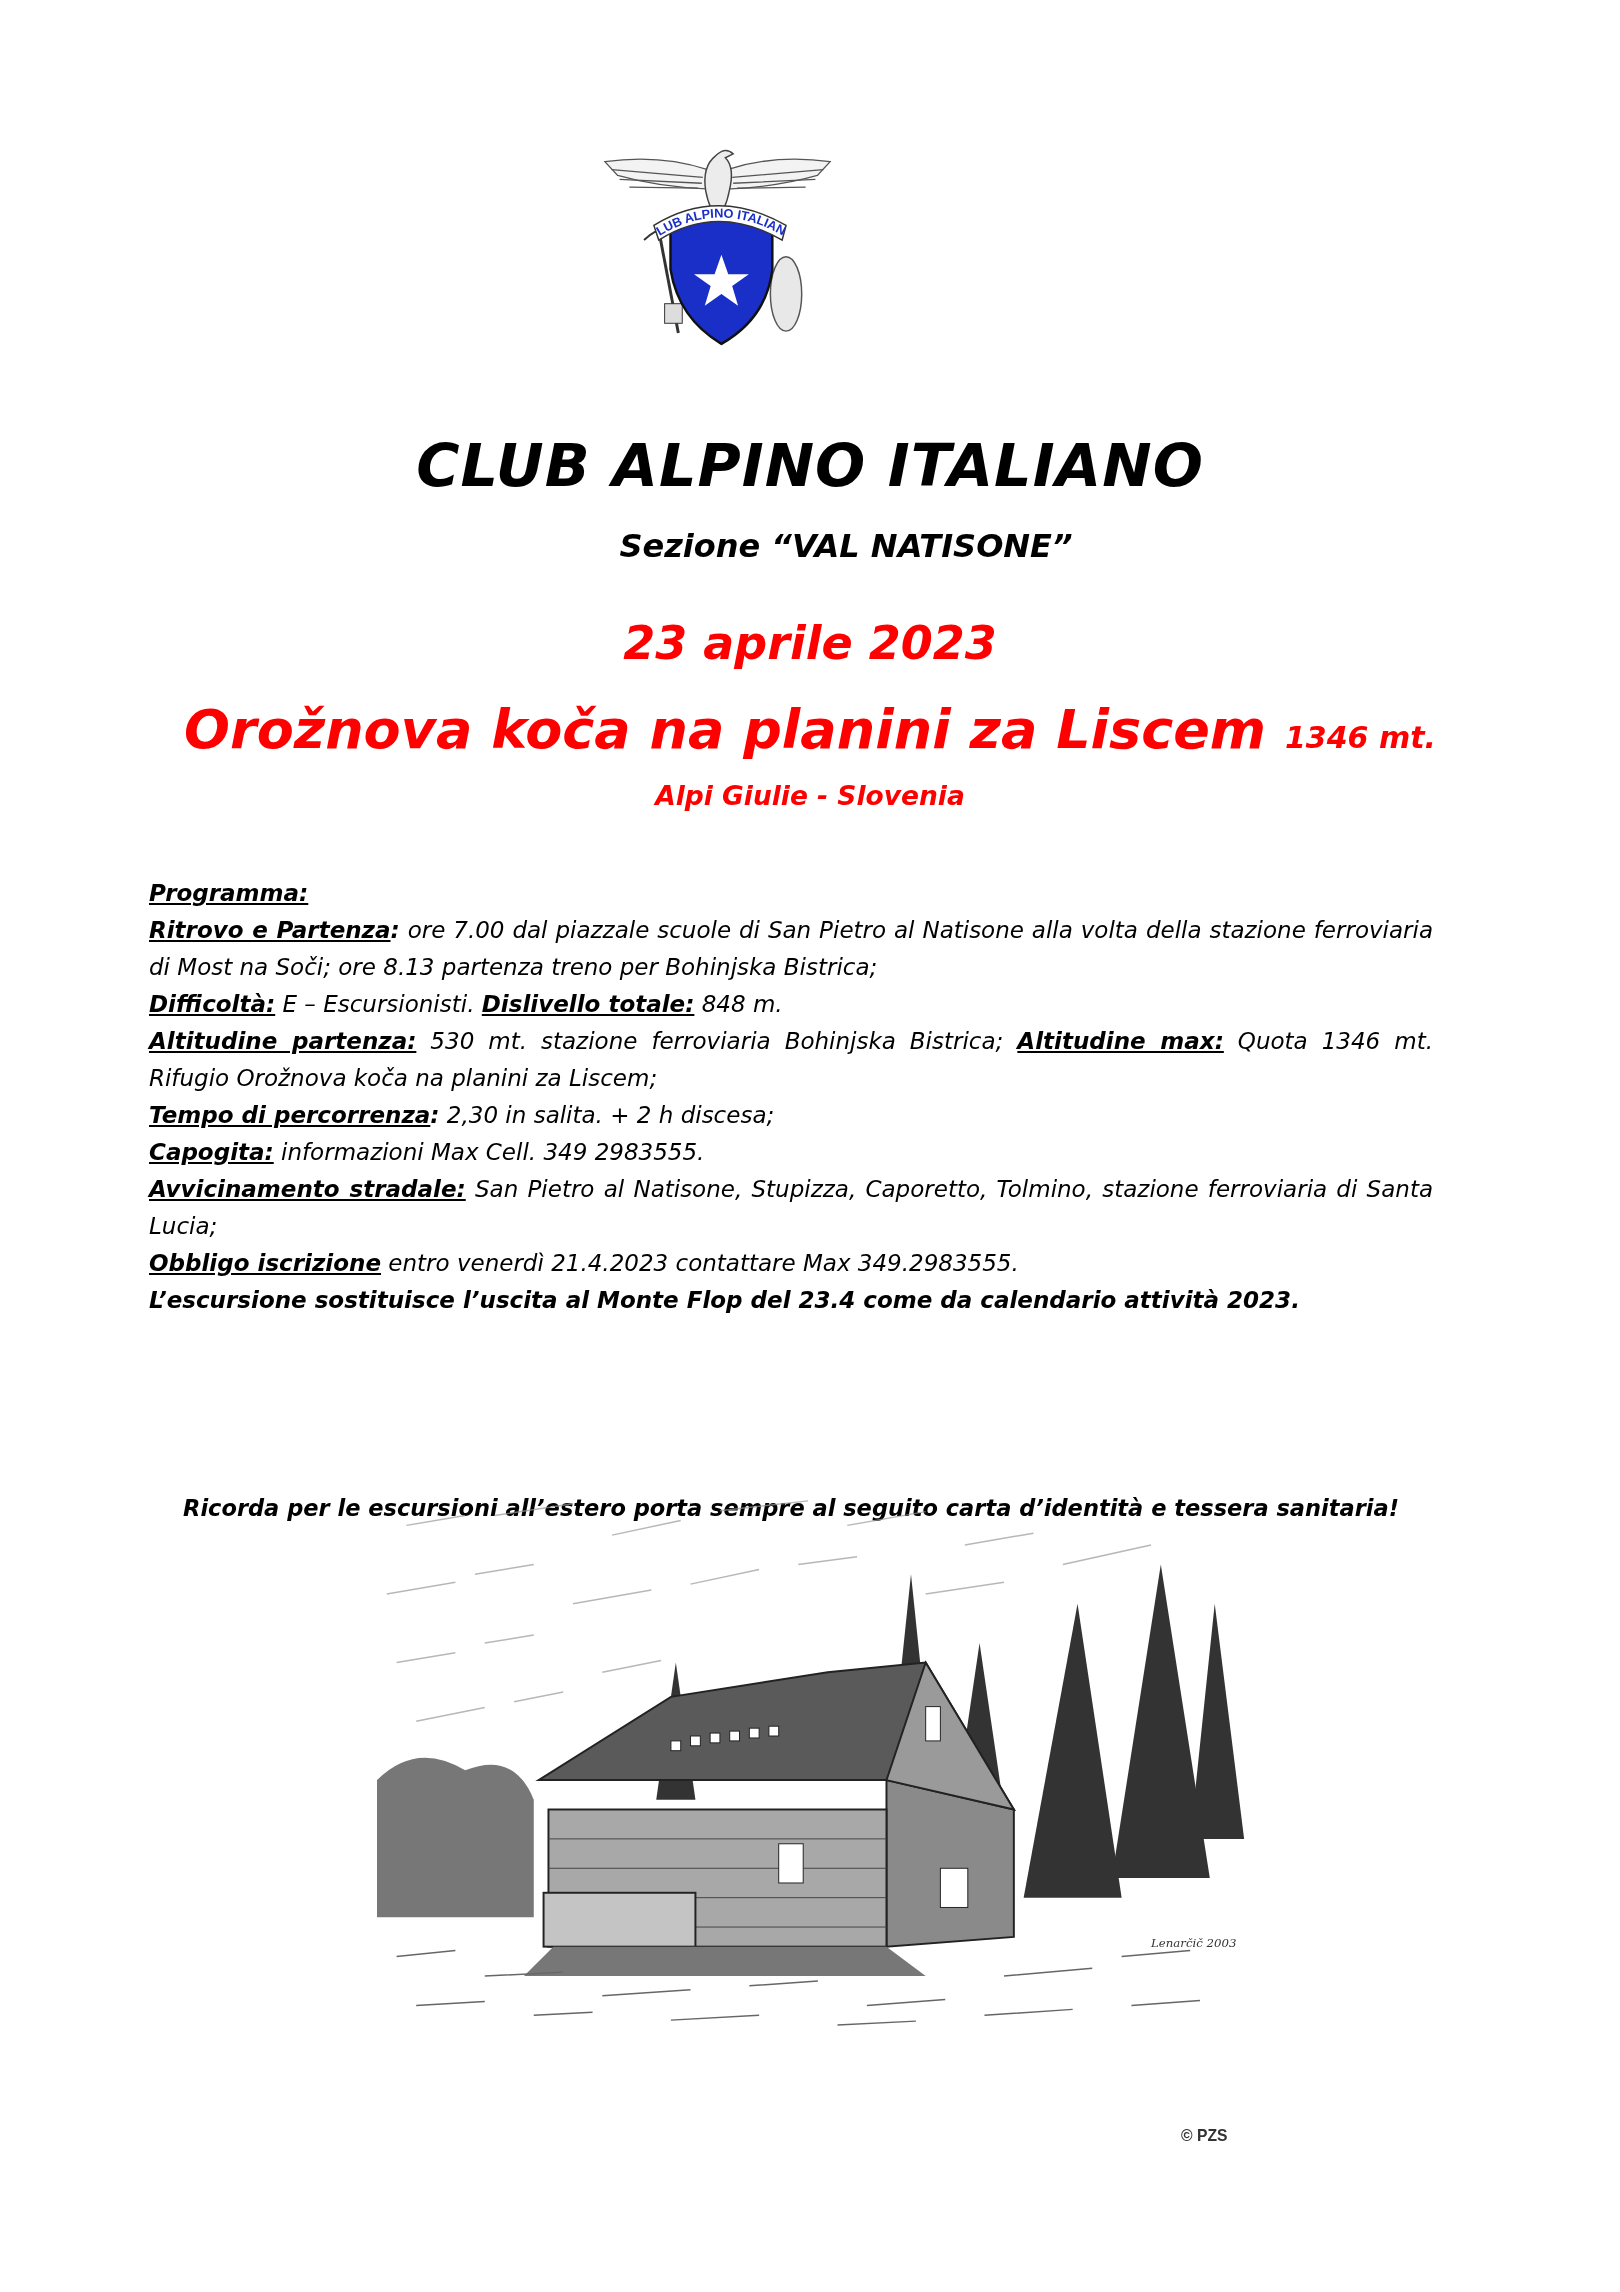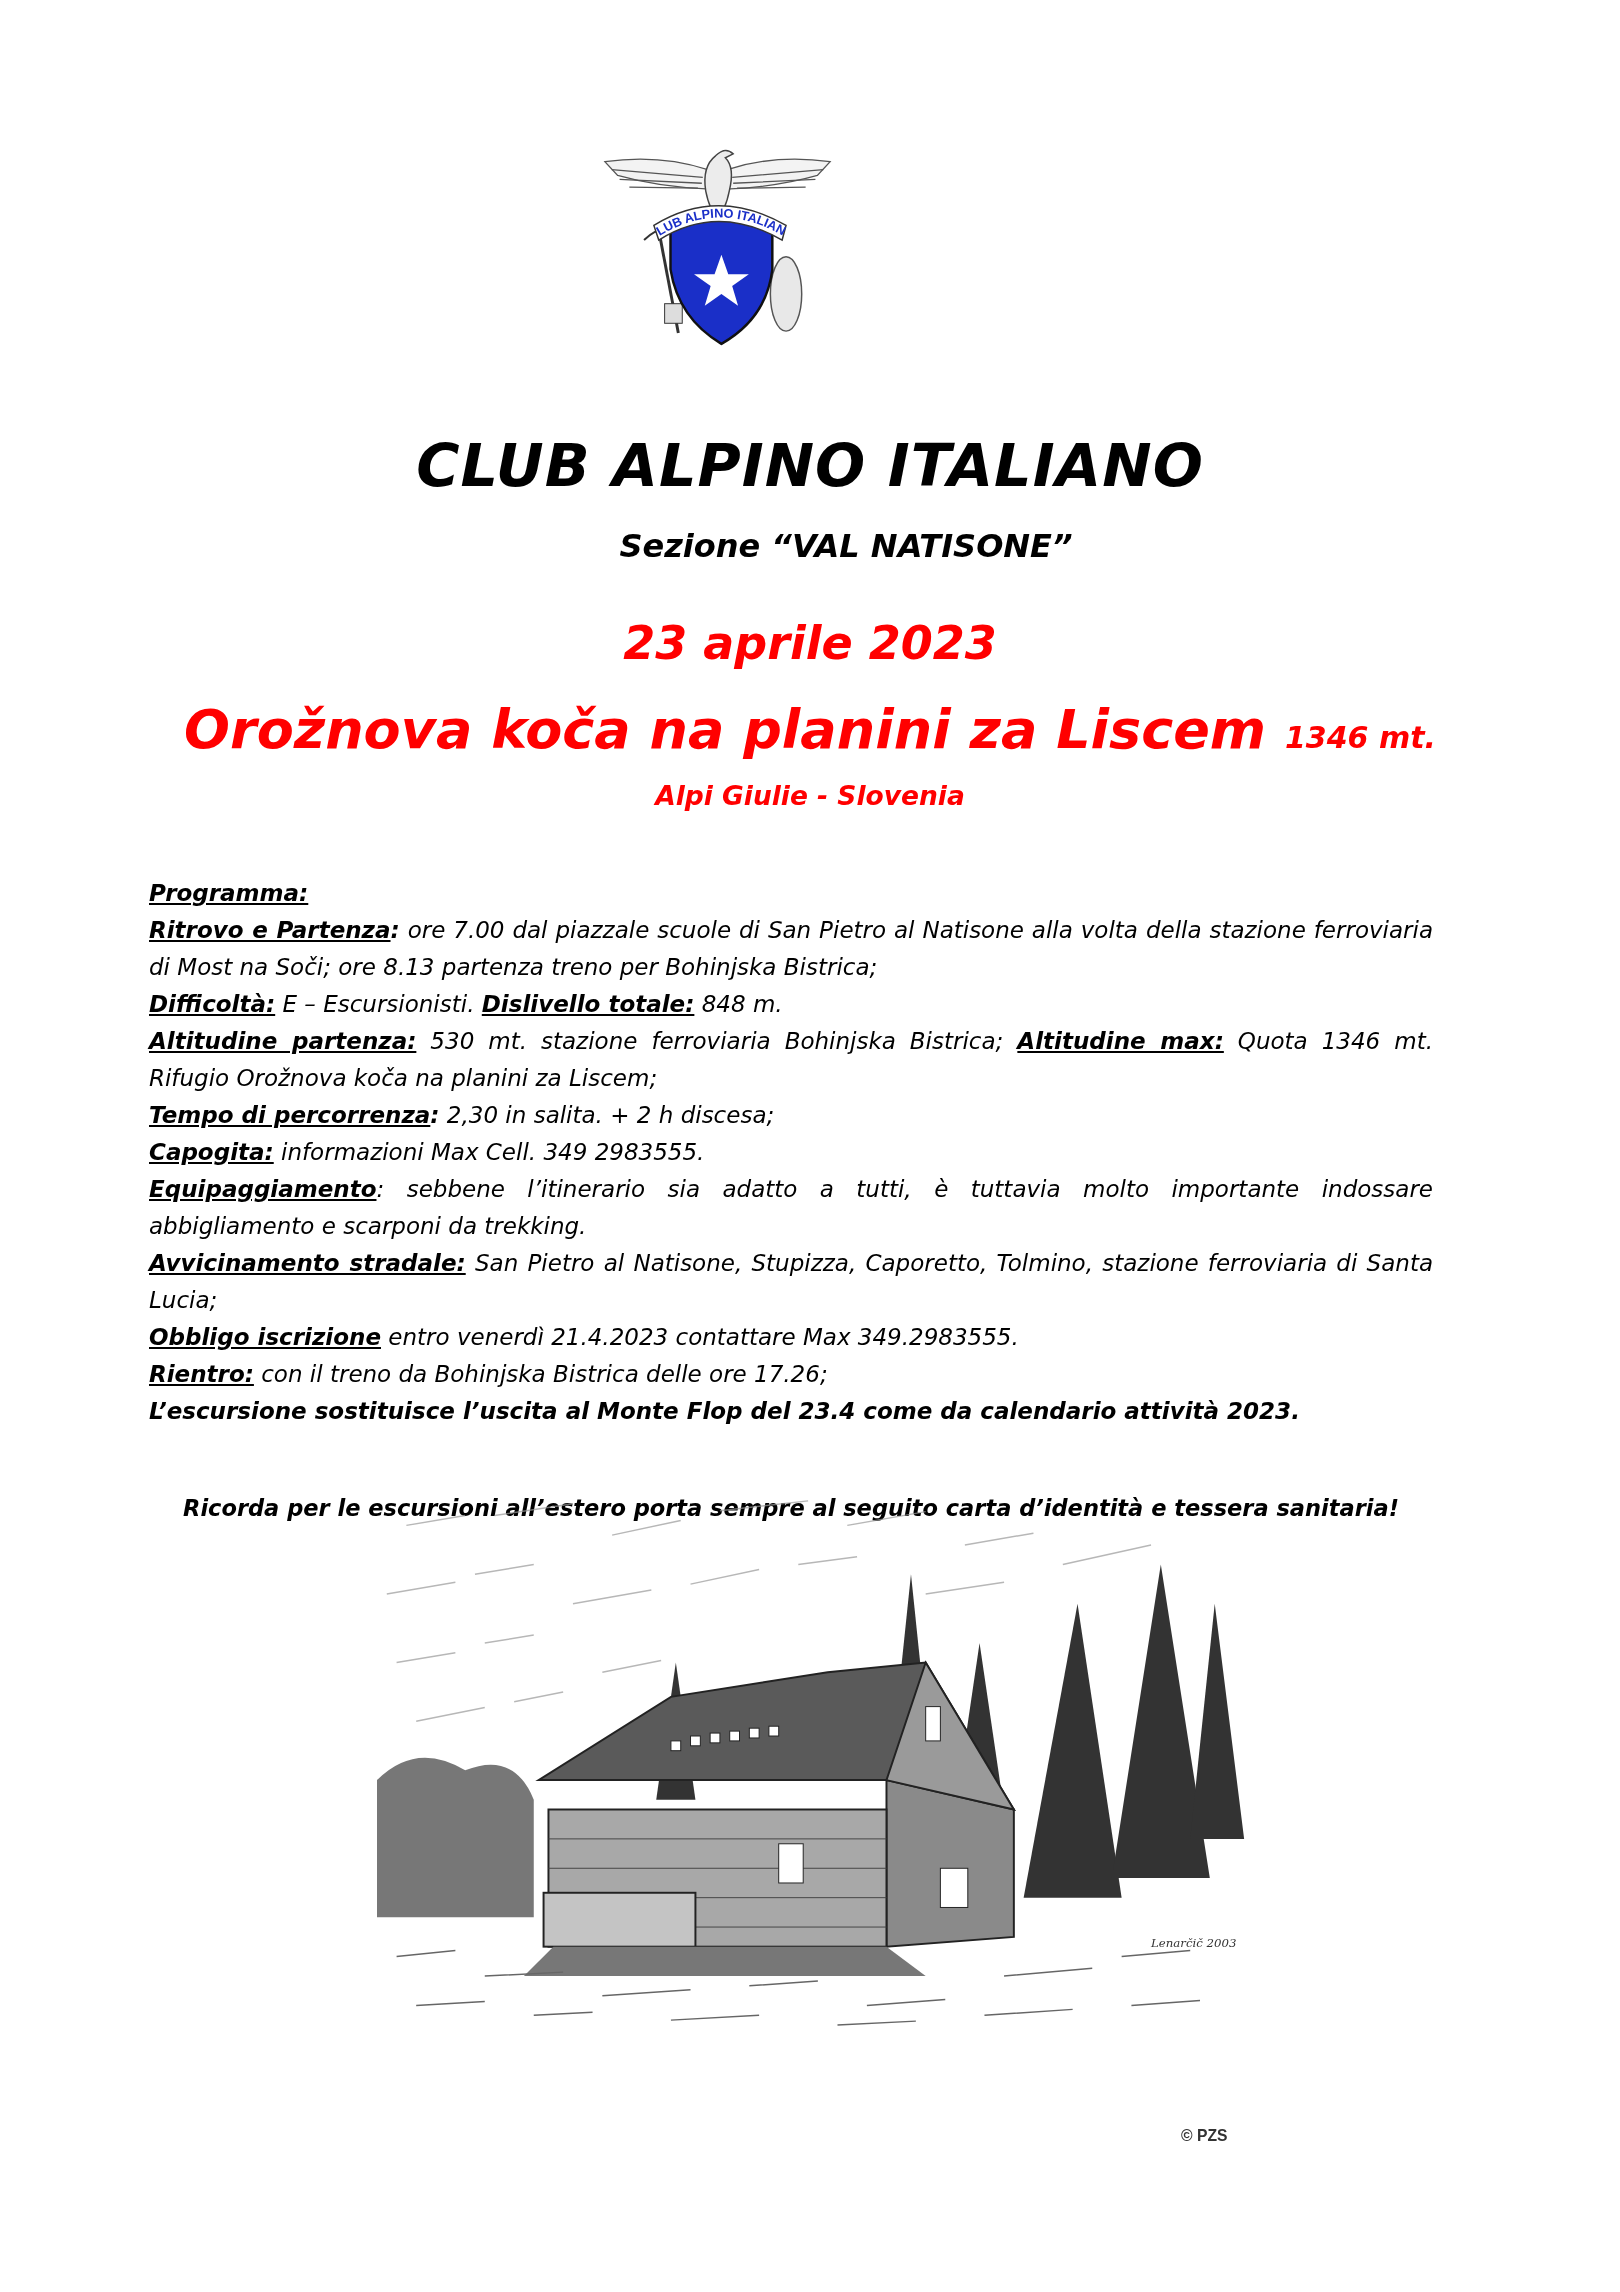--- a/index.html
+++ b/index.html
@@ -77,30 +77,24 @@
   <p>
     <span class="lbl">Altitudine partenza:</span><span> 530 mt. stazione ferroviaria Bohinjska Bistrica;  </span><span class="lbl">Altitudine max:</span><span> Quota 1346 mt.   Rifugio Orožnova koča na planini za Liscem;</span>
   </p>
   <p>
     <span class="lbl">Tempo di percorrenza</span><span class="strong">:</span><span> 2,30 in salita. + 2 h discesa;</span>
   </p>
   <p>
     <span class="lbl">Capogita:</span><span> informazioni Max  Cell. 349 2983555.</span>
   </p>
   <p>
-    <span class="lbl">Equipaggiamento</span><span>:</span><span> sebbene l’itinerario sia adatto a tutti, è tuttavia molto importante indossare abbigliamento e scarponi da trekking.</span>
-  </p>
-  <p>
     <span class="lbl">Avvicinamento stradale:</span><span> San Pietro al Natisone,  Stupizza, Caporetto, Tolmino, stazione ferroviaria di Santa Lucia;</span>
   </p>
   <p>
     <span class="lbl">Obbligo iscrizione</span><span> entro venerdì 21.4.2023 contattare Max 349.2983555.</span>
-  </p>
-  <p>
-    <span class="lbl">Rientro:</span><span> con il treno da Bohinjska Bistrica delle ore 17.26;</span>
   </p>
   <p class="strong">L’escursione sostituisce l’uscita al Monte Flop del 23.4 come da calendario attività 2023.</p>
 </div>
 
 <div class="remind">Ricorda per le escursioni all’estero porta sempre al seguito carta d’identità e tessera sanitaria!</div>
 
 <div class="sketch">
   <svg width="872" height="549" viewBox="0 0 890 560">
     <g stroke="#999" stroke-width="1.5" fill="none" opacity="0.7">
       <path d="M30,40 l60,-10 M120,30 l80,-12 M240,50 l70,-15 M350,25 l90,-10 M480,40 l80,-14 M600,60 l70,-12 M700,80 l90,-20"></path>

